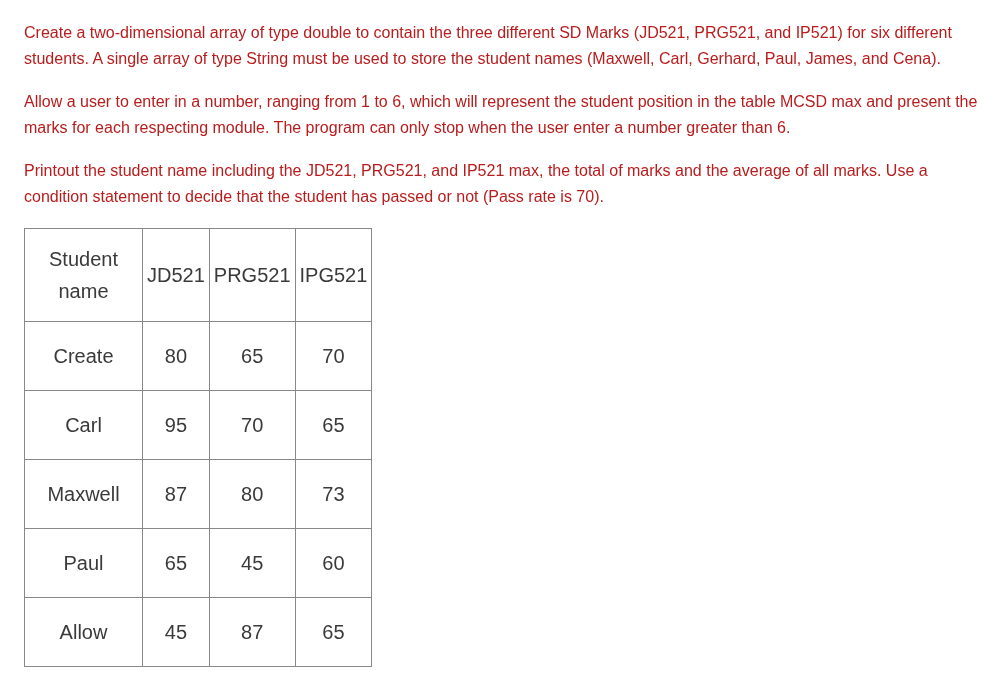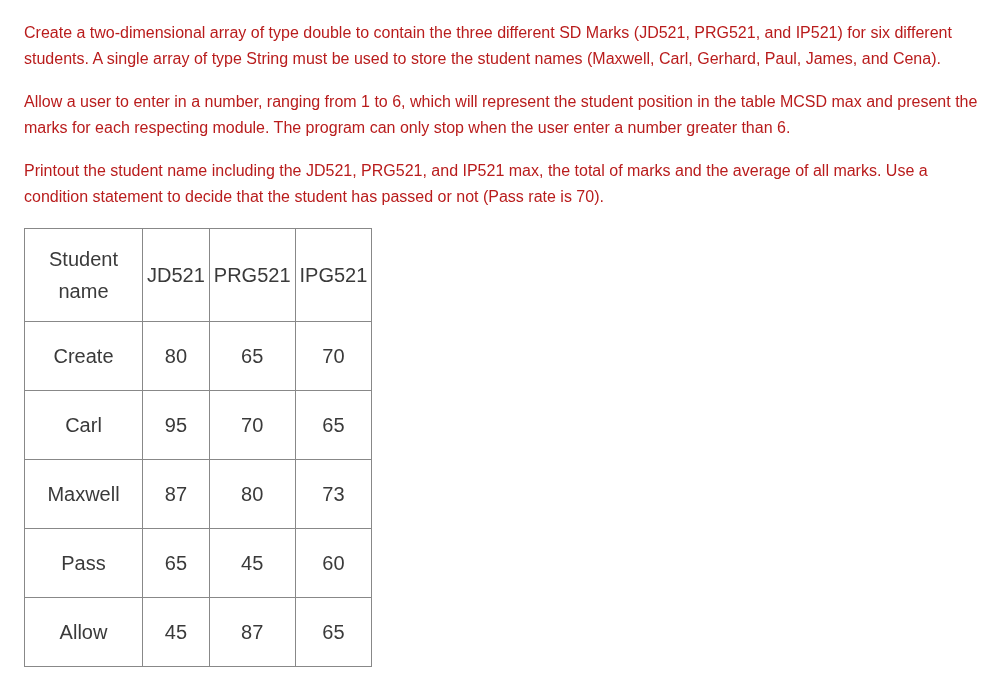--- a/index.html
+++ b/index.html
@@ -72,21 +72,21 @@
     <td class="col-num-wide">70</td>
     <td class="col-num-wide">65</td>
   </tr>
   <tr>
     <td class="col-name">Maxwell</td>
     <td class="col-num">87</td>
     <td class="col-num-wide">80</td>
     <td class="col-num-wide">73</td>
   </tr>
   <tr>
-    <td class="col-name">Pass</td>
+    <td class="col-name">Paul</td>
     <td class="col-num">65</td>
     <td class="col-num-wide">45</td>
     <td class="col-num-wide">60</td>
   </tr>
   <tr>
     <td class="col-name">Allow</td>
     <td class="col-num">45</td>
     <td class="col-num-wide">87</td>
     <td class="col-num-wide">65</td>
   </tr>

